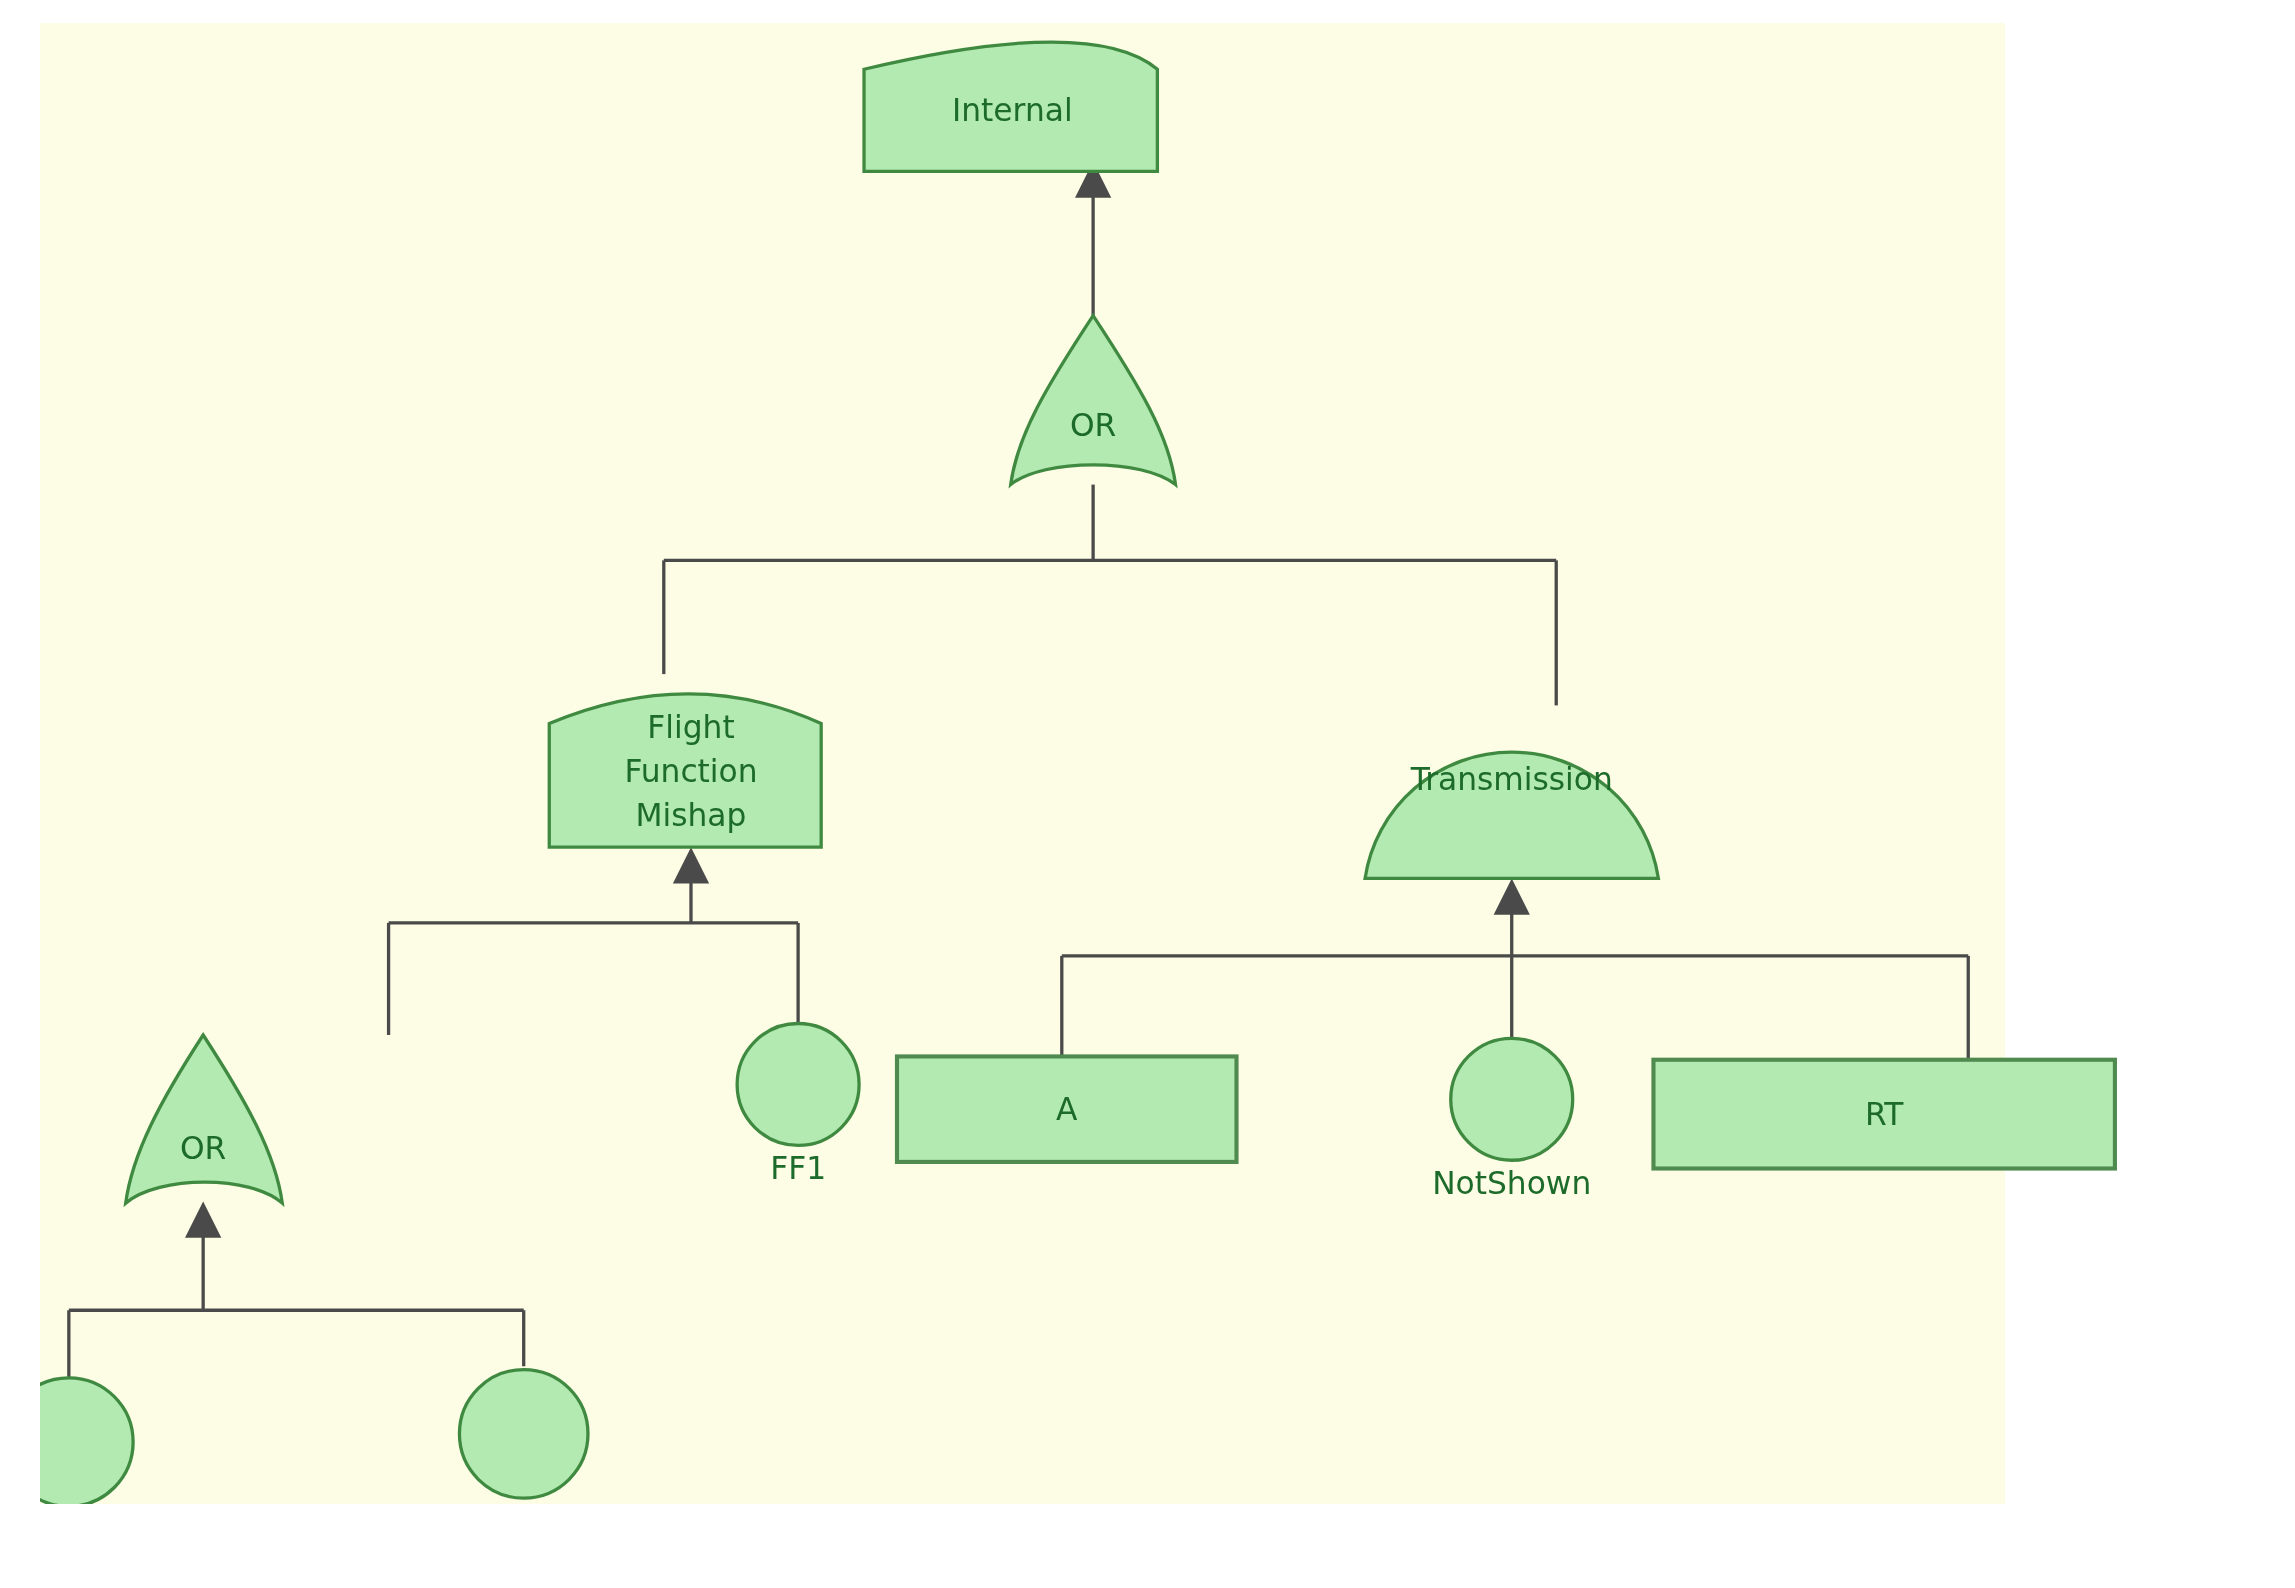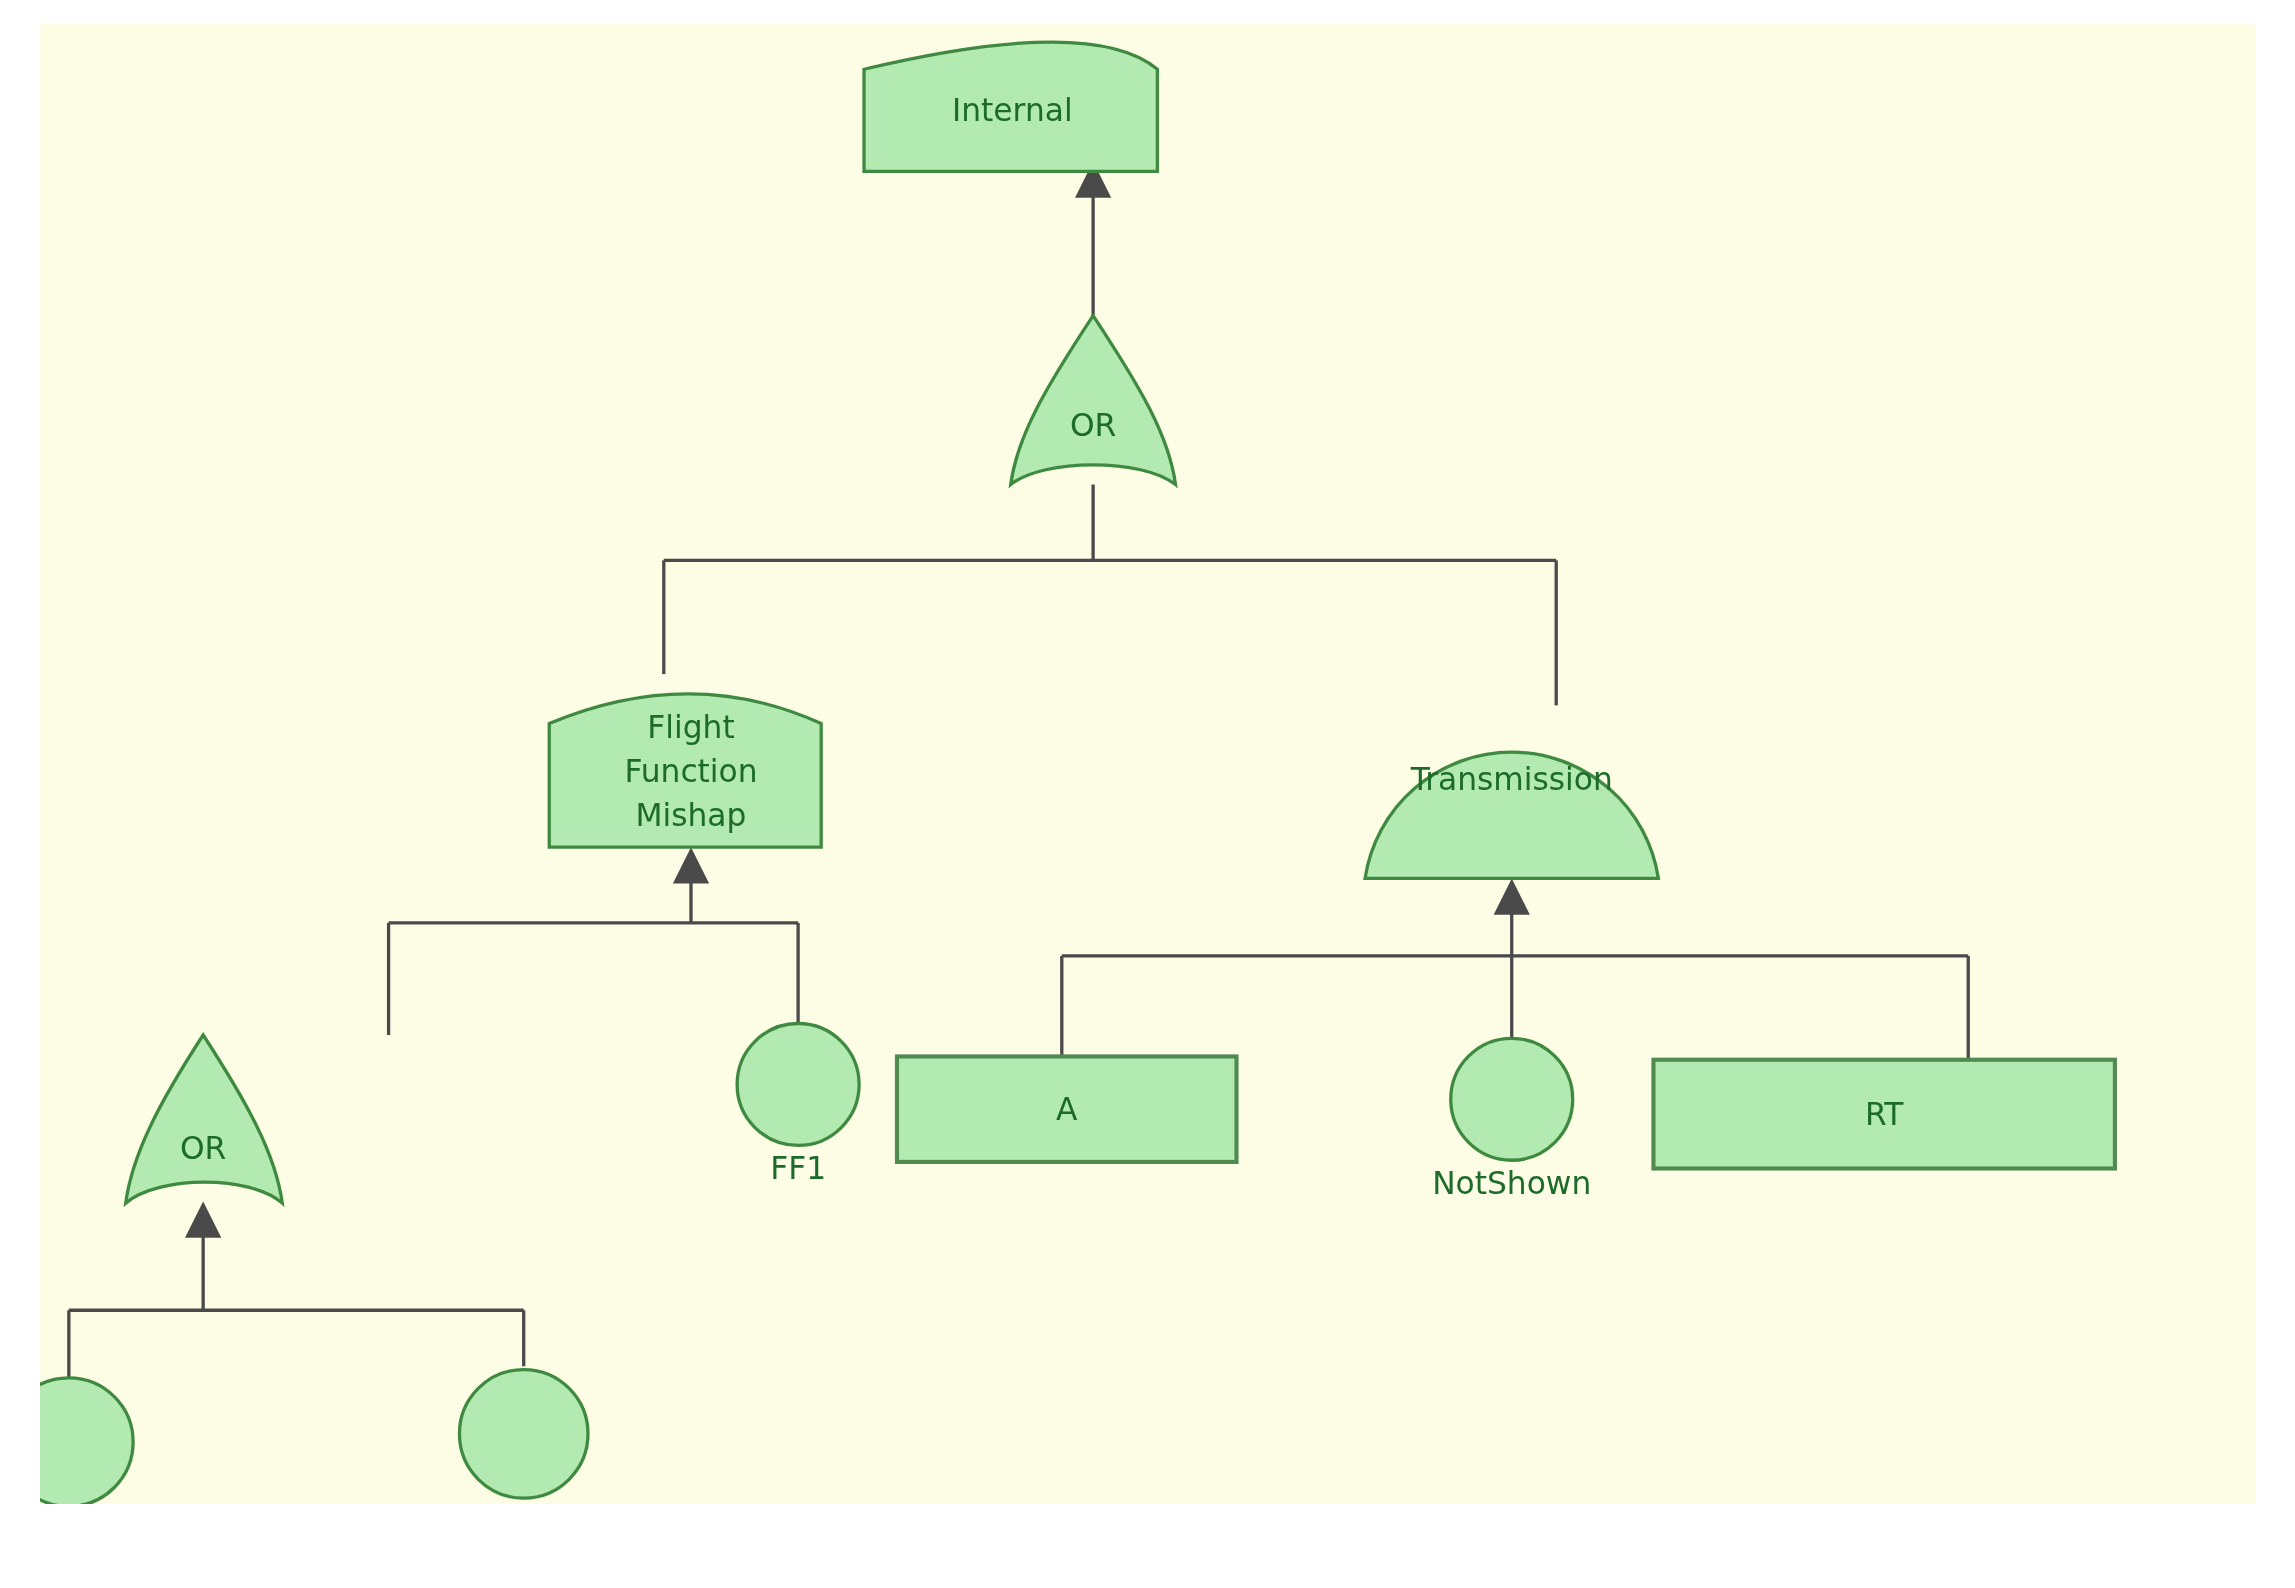--- a/index.html
+++ b/index.html
@@ -10,21 +10,21 @@
   body {
     width: 2295px;
     height: 1589px;
     overflow: hidden;
     font-family: "DejaVu Sans", sans-serif;
   }
   #canvas {
     position: absolute;
     left: 40px;
     top: 23px;
-    width: 2215px;
+    width: 1965px;
     height: 1481px;
     background: #fdfde6;
   }
   #tree-svg {
     display: block;
     width: 2215px;
     height: 1481px;
   }
   .node-shape {
     fill: #b2eab2;

